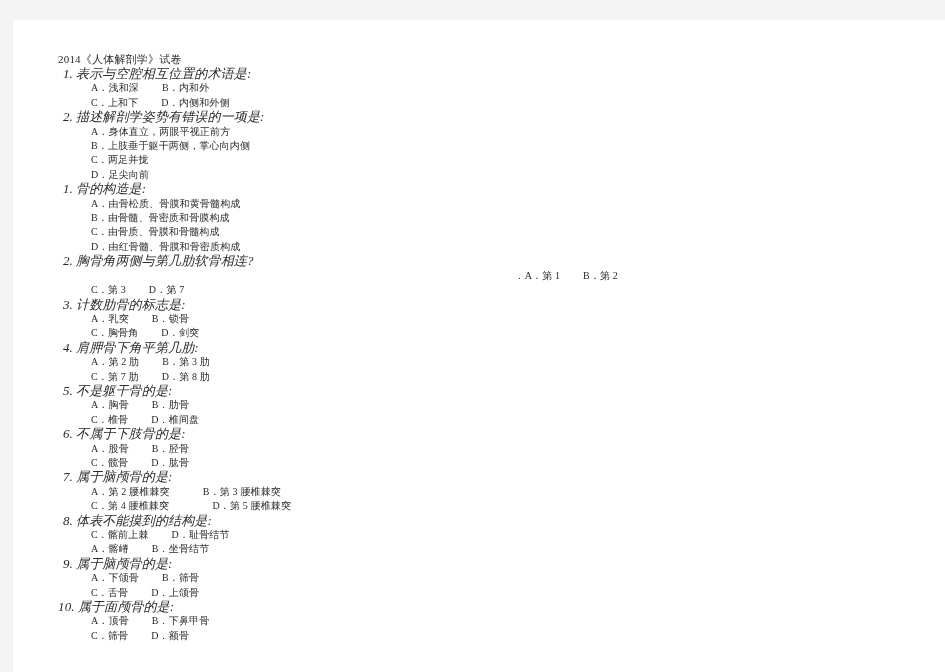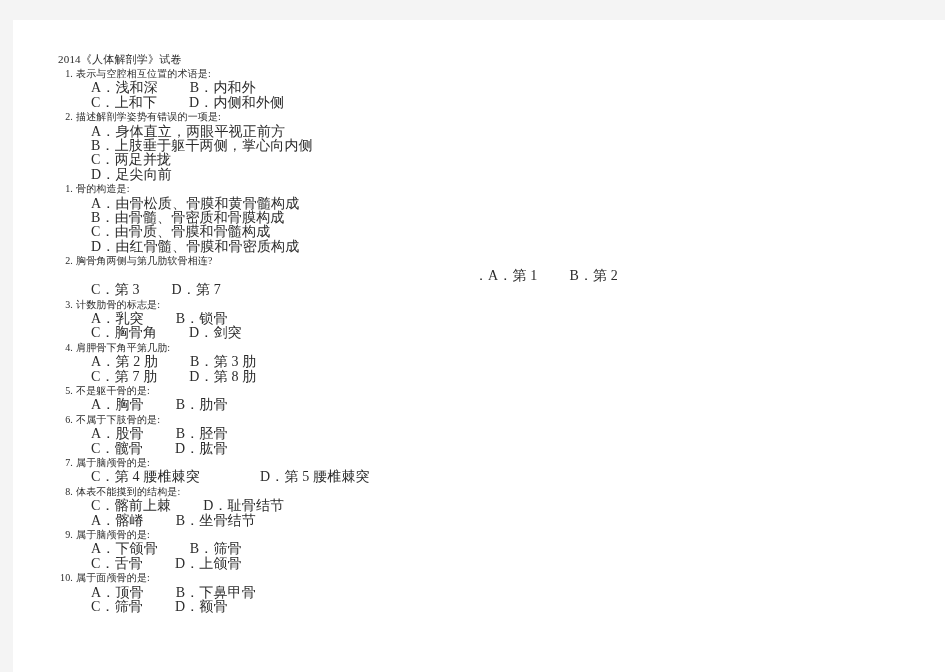--- a/index.html
+++ b/index.html
@@ -37,36 +37,37 @@
     letter-spacing: 0.2px;
     white-space: nowrap;
     margin-bottom: 1px;
   }
 
   .q-block {
     margin: 0;
   }
 
   .q-stem {
-    font-size: 10px;
+    font-size: 13px;
     line-height: 14.4px;
     color: #2b2b2b;
     white-space: nowrap;
     letter-spacing: 0.15px;
+    font-style: italic;
   }
 
   .q-num {
     display: inline-block;
     min-width: 15px;
     text-align: right;
     margin-right: 3px;
   }
 
   .opt-row {
-    font-size: 14px;
+    font-size: 10px;
     line-height: 14.4px;
     color: #2b2b2b;
     white-space: pre;
     letter-spacing: 0.15px;
     padding-left: 33px;
   }
 
   .opt-row.indent-dot {
     padding-left: 28px;
     text-align: right;
@@ -116,30 +117,32 @@
 
     <div class="q-block">
       <div class="q-stem"><span class="q-num">4.</span><span>肩胛骨下角平第几肋:</span></div>
       <div class="opt-row">A．第 2 肋　　 B．第 3 肋</div>
       <div class="opt-row">C．第 7 肋　　 D．第 8 肋</div>
     </div>
 
     <div class="q-block">
       <div class="q-stem"><span class="q-num">5.</span><span>不是躯干骨的是:</span></div>
       <div class="opt-row">A．胸骨　　 B．肋骨</div>
+      <div class="opt-row">C．椎骨　　 D．椎间盘</div>
     </div>
 
     <div class="q-block">
       <div class="q-stem"><span class="q-num">6.</span><span>不属于下肢骨的是:</span></div>
       <div class="opt-row">A．股骨　　 B．胫骨</div>
       <div class="opt-row">C．髋骨　　 D．肱骨</div>
     </div>
 
     <div class="q-block">
       <div class="q-stem"><span class="q-num">7.</span><span>属于脑颅骨的是:</span></div>
+      <div class="opt-row">A．第 2 腰椎棘突　　　 B．第 3 腰椎棘突</div>
       <div class="opt-row">C．第 4 腰椎棘突　　　　 D．第 5 腰椎棘突</div>
     </div>
 
     <div class="q-block">
       <div class="q-stem"><span class="q-num">8.</span><span>体表不能摸到的结构是:</span></div>
       <div class="opt-row">C．髂前上棘　　 D．耻骨结节</div>
       <div class="opt-row">A．髂嵴　　 B．坐骨结节</div>
     </div>
 
     <div class="q-block">

